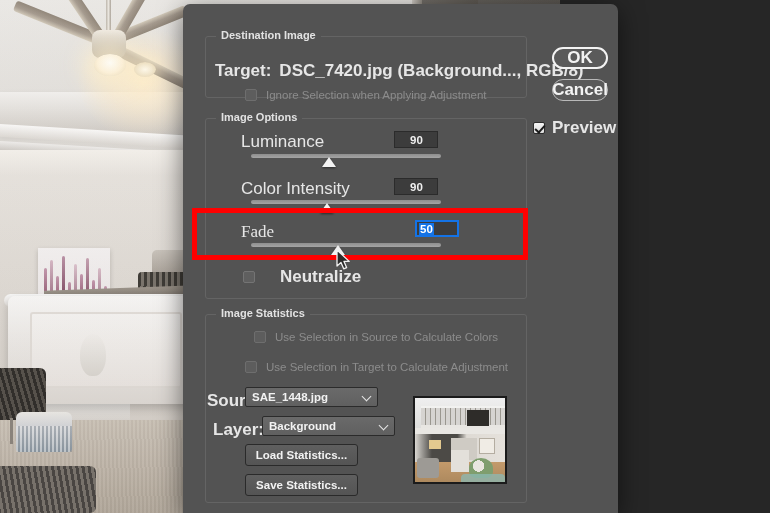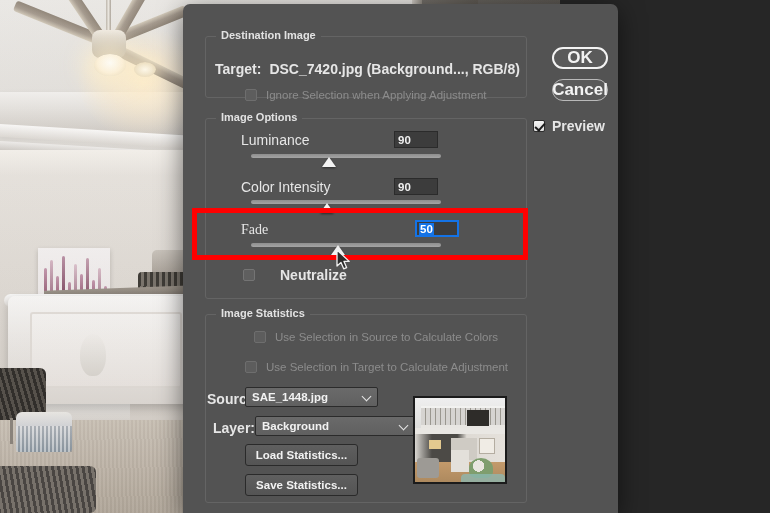--- a/index.html
+++ b/index.html
@@ -133,36 +133,36 @@
   
   .group { position:absolute; border:1px solid #646464; border-radius:3px; }
   .group-label { position:absolute; top:-8px; left:10px; padding:0 5px;
     background:#535353; font-size:11px; font-weight:bold; color:#e2e2e2; }
 
   #grp-dest { left:22px; top:32px; width:322px; height:62px; }
   #grp-opts { left:22px; top:114px; width:322px; height:181px; }
   #grp-stats { left:22px; top:310px; width:322px; height:189px; }
 
   .row { position:absolute; display:flex; align-items:center; }
-  .lbl { font-size:14px; color:#e6e6e6; }
+  .lbl { font-size:17px; color:#e6e6e6; }
   .lbl-dim { font-size:11.5px; color:#8c8c8c; }
   .lbl-b { font-weight:bold; }
 
   
   .cb { width:12px; height:12px; border-radius:2px; border:1px solid #2e2e2e;
     background:linear-gradient(180deg,#f4f4f4,#dcdcdc); display:inline-block;
     position:relative; flex:none; }
   .cb.checked:after { content:""; position:absolute; left:3px; top:0px; width:4px; height:8px;
     border:solid #1c1c1c; border-width:0 2px 2px 0; transform:rotate(42deg); }
   .cb.dim { background:#5d5d5d; border:1px solid #6e6e6e; }
   .cb.off { background:#5f5f5f; border:1px solid #747474; }
 
   
   .numfield { width:44px; height:17px; border:1px solid #2b2b2b; background:#3c3c3c;
-    display:flex; align-items:center; padding-left:3px; }
+    display:flex; align-items:center; padding-left:15px; }
   .numfield span { font-size:11.5px; font-weight:bold; color:#f0f0f0; }
   .numfield.focused { border:2px solid #1473e6; background:#3c3c3c; padding-left:2px; }
   .numfield.focused span { background:#1473e6; color:#ffffff; padding:0 1px; }
 
   
   .slider { position:absolute; height:4px; border-radius:2px;
     background:linear-gradient(180deg,#8e8e8e,#a4a4a4); }
   .thumb { position:absolute; width:0; height:0;
     border-left:7px solid transparent; border-right:7px solid transparent;
     border-bottom:10px solid #f2f2f2;
@@ -361,21 +361,21 @@
       <span class="lbl lbl-b">Source:</span>
     </div>
     <div class="select" style="position:absolute; left:62px; top:383px; width:133px;">
       <span>SAE_1448.jpg</span>
       <i class="chev"></i>
     </div>
 
     <div class="row" style="left:30px; top:416px;">
       <span class="lbl lbl-b">Layer:</span>
     </div>
-    <div class="select" style="position:absolute; left:72px; top:412px; width:160px;">
+    <div class="select" style="position:absolute; left:79px; top:412px; width:133px;">
       <span>Background</span>
       <i class="chev"></i>
     </div>
 
     <div class="btn" style="position:absolute; left:62px; top:440px; width:113px;">
       <span>Load Statistics...</span>
     </div>
     <div class="btn" style="position:absolute; left:62px; top:470px; width:113px;">
       <span>Save Statistics...</span>
     </div>

